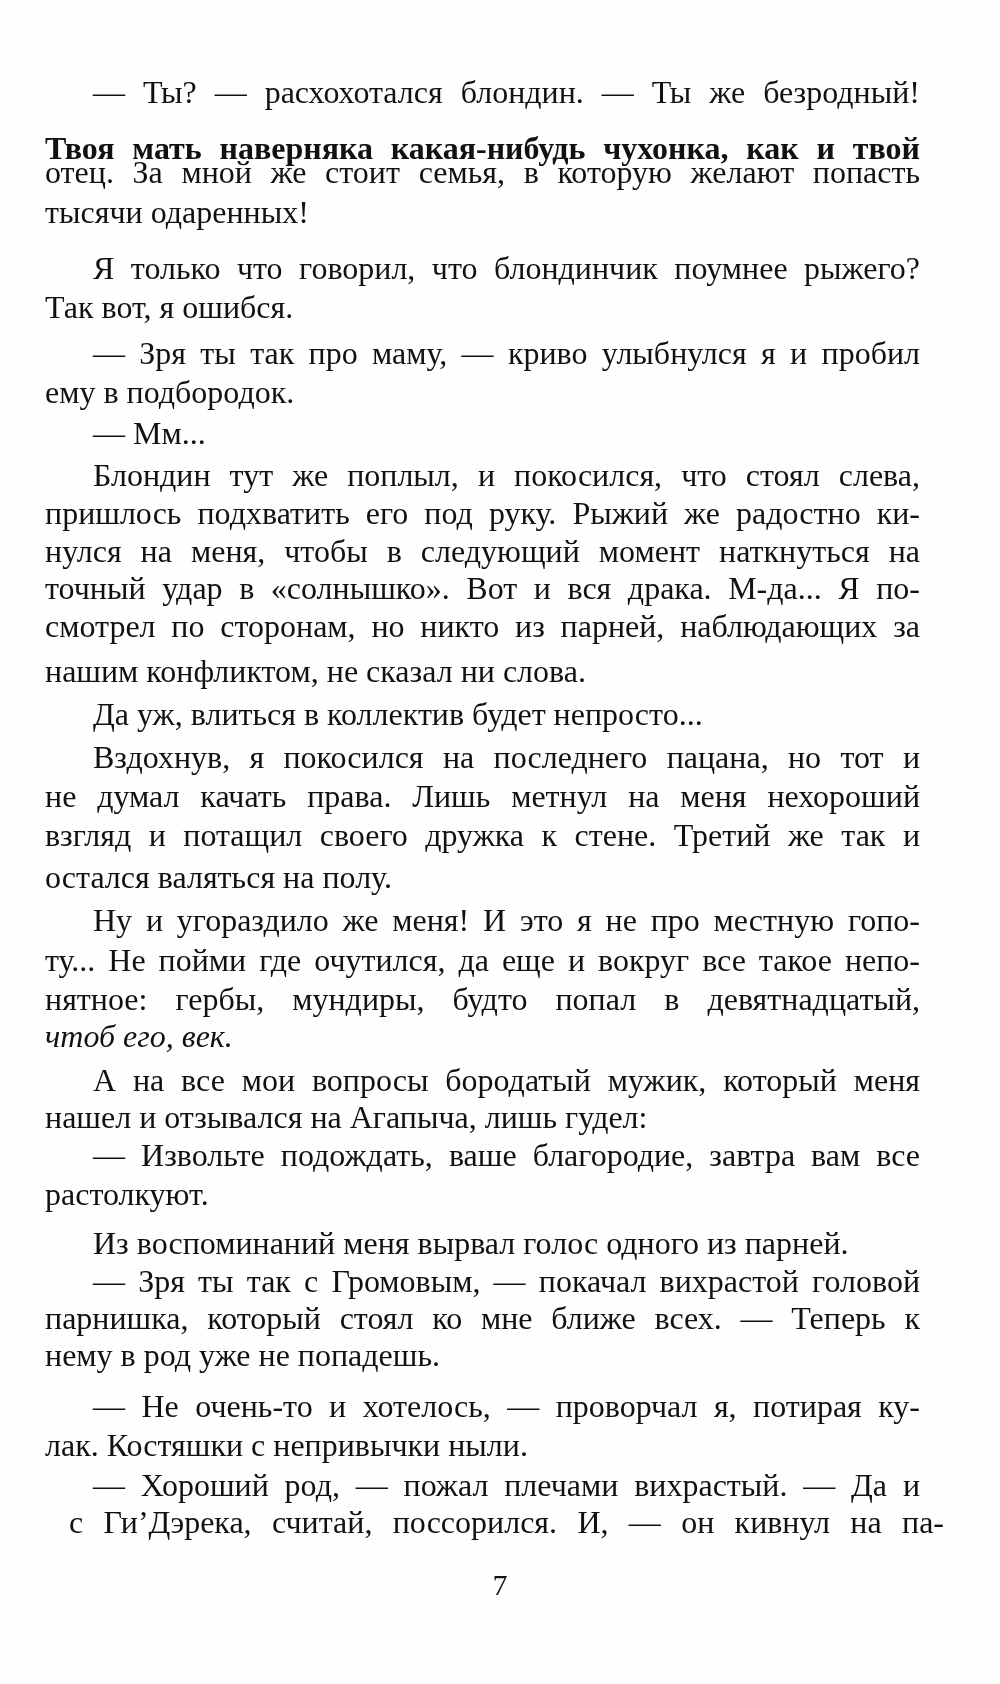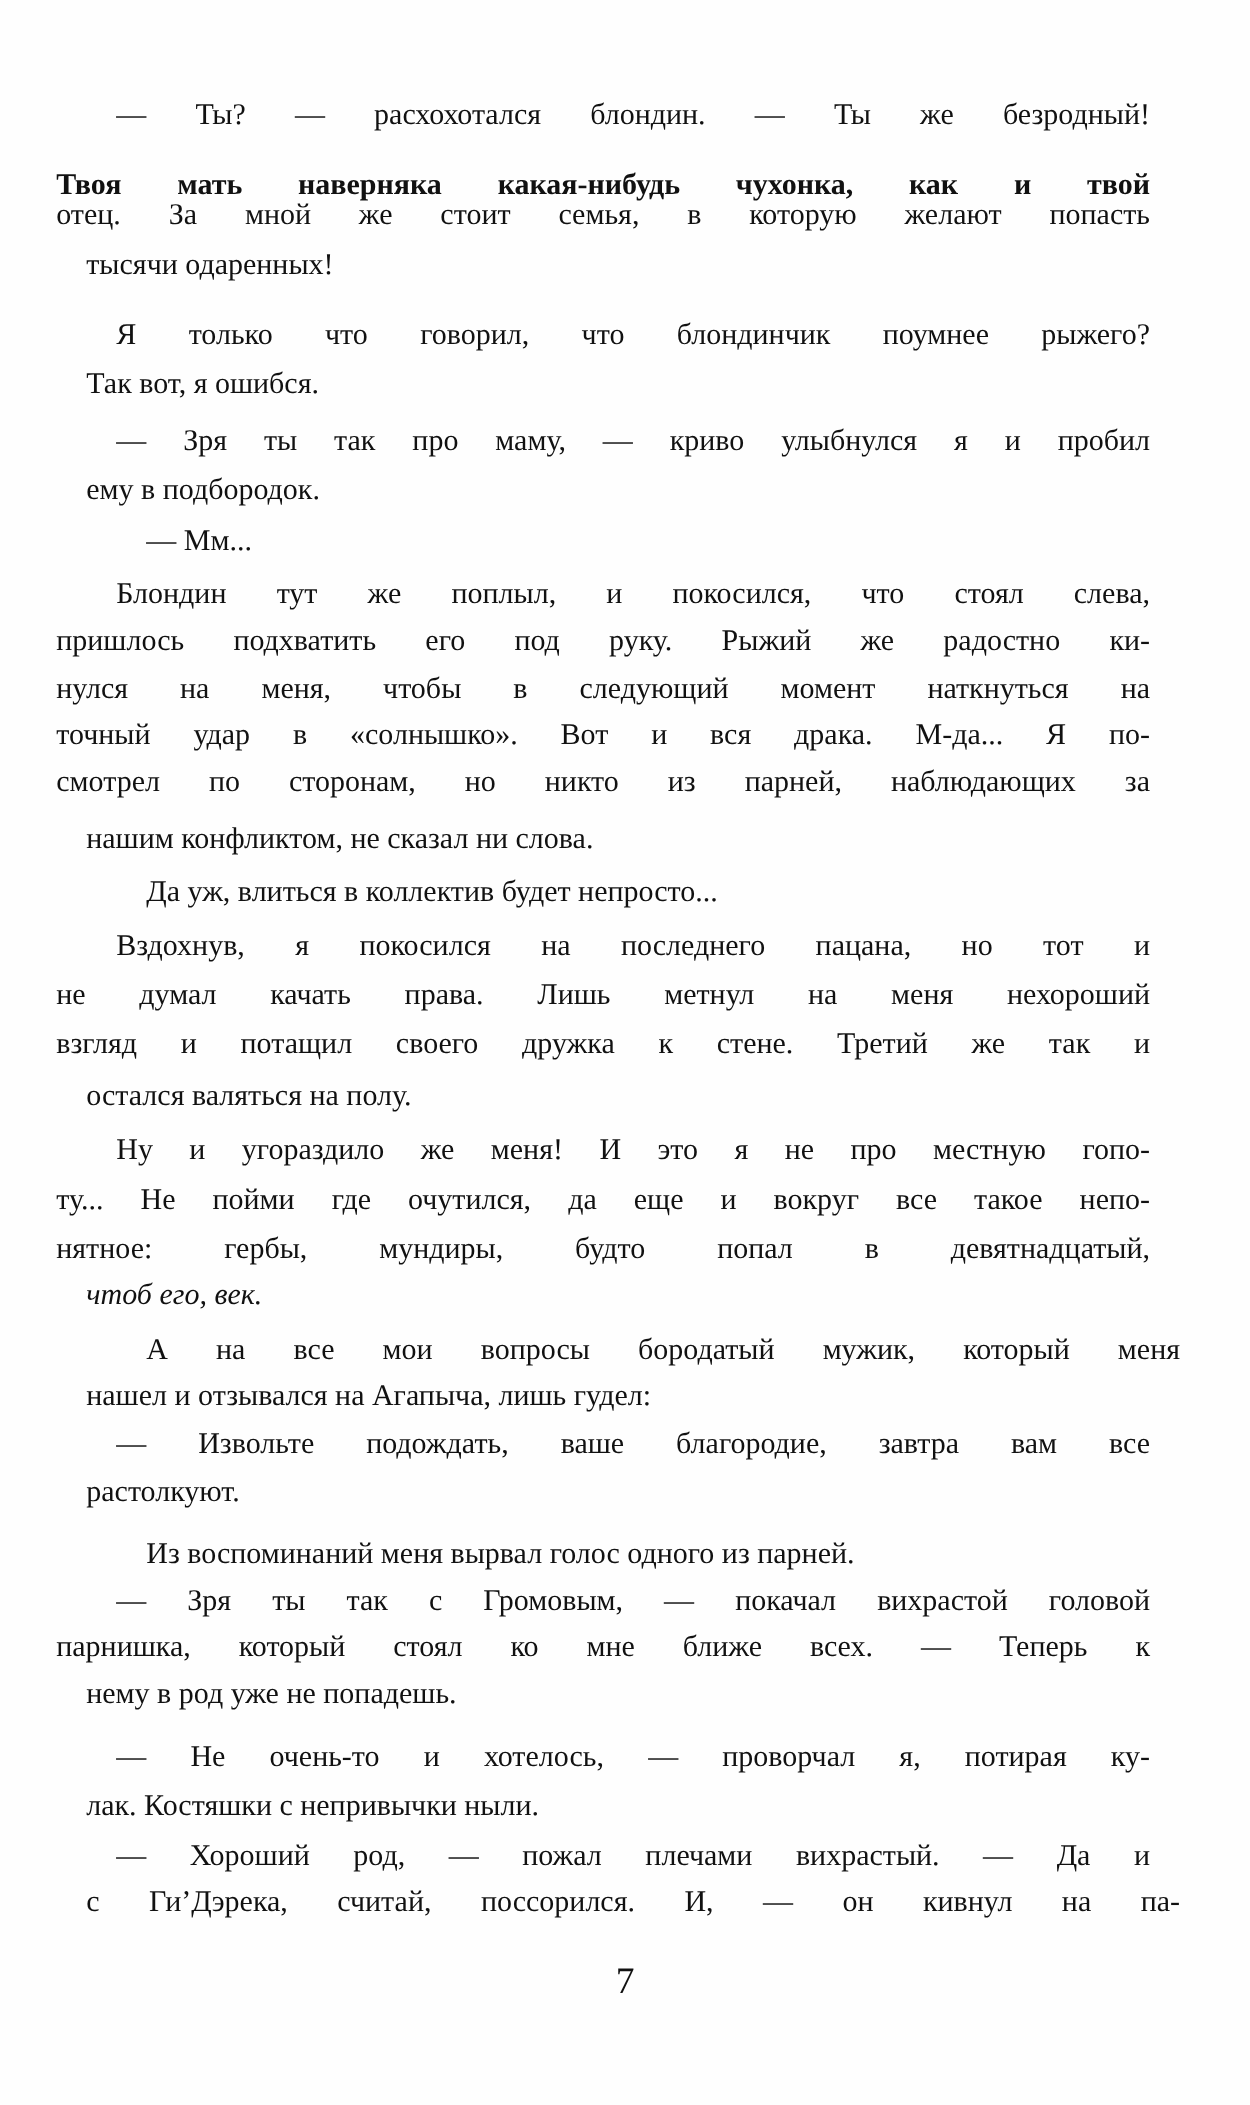--- a/index.html
+++ b/index.html
@@ -5,29 +5,29 @@
   html, body { margin: 0; padding: 0; background: #ffffff; }
   body { width: 1000px; height: 1684px; position: relative; overflow: hidden; }
   .page { position: absolute; left: 0; top: 0; width: 1000px; height: 1684px; background: #fefefe; }
   .line {
     position: absolute;
     left: 45px;
     width: 875px;
     height: 40px;
     line-height: 40px;
     font-family: "Liberation Serif", "DejaVu Serif", serif;
-    font-size: 24px;
+    font-size: 32px;
     color: #111111;
     white-space: nowrap;
     text-align: justify;
     text-align-last: justify;
     transform: translateY(-20px);
   }
   .line.indent { left: 93px; width: 827px; }
-  .line.last { text-align-last: left; margin-left: 24px; }
+  .line.last { text-align-last: left; }
   .page-number {
     position: absolute;
     left: 0; width: 1000px;
     top: 1568px;
     text-align: center;
     font-family: "Liberation Serif", "DejaVu Serif", serif;
     font-size: 30px;
     color: #111111;
   }
 </style>
@@ -53,21 +53,21 @@
       <div class="line last" style="top: 671px;">нашим конфликтом, не сказал ни слова.</div>
       <div class="line indent last" style="top: 714px;">Да уж, влиться в коллектив будет непросто...</div>
       <div class="line indent" style="top: 757px;">Вздохнув, я покосился на последнего пацана, но тот и</div>
       <div class="line" style="top: 796px;">не думал качать права. Лишь метнул на меня нехороший</div>
       <div class="line" style="top: 835px;">взгляд и потащил своего дружка к стене. Третий же так и</div>
       <div class="line last" style="top: 877px;">остался валяться на полу.</div>
       <div class="line indent" style="top: 920px;">Ну и угораздило же меня! И это я не про местную гопо-</div>
       <div class="line" style="top: 960px;">ту... Не пойми где очутился, да еще и вокруг все такое непо-</div>
       <div class="line" style="top: 999px;">нятное: гербы, мундиры, будто попал в девятнадцатый,</div>
       <div class="line last" style="top: 1036px; font-style: italic;">чтоб его, век.</div>
-      <div class="line indent" style="top: 1080px; margin-left: 24px;">А на все мои вопросы бородатый мужик, который меня</div>
+      <div class="line indent" style="top: 1080px;">А на все мои вопросы бородатый мужик, который меня</div>
       <div class="line last" style="top: 1117px;">нашел и отзывался на Агапыча, лишь гудел:</div>
       <div class="line indent" style="top: 1155px;">— Извольте подождать, ваше благородие, завтра вам все</div>
       <div class="line last" style="top: 1194px;">растолкуют.</div>
       <div class="line indent last" style="top: 1243px;">Из воспоминаний меня вырвал голос одного из парней.</div>
       <div class="line indent" style="top: 1281px;">— Зря ты так с Громовым, — покачал вихрастой головой</div>
       <div class="line" style="top: 1318px;">парнишка, который стоял ко мне ближе всех. — Теперь к</div>
       <div class="line last" style="top: 1355px;">нему в род уже не попадешь.</div>
       <div class="line indent" style="top: 1406px;">— Не очень-то и хотелось, — проворчал я, потирая ку-</div>
       <div class="line last" style="top: 1445px;">лак. Костяшки с непривычки ныли.</div>
       <div class="line indent" style="top: 1485px;">— Хороший род, — пожал плечами вихрастый. — Да и</div>

